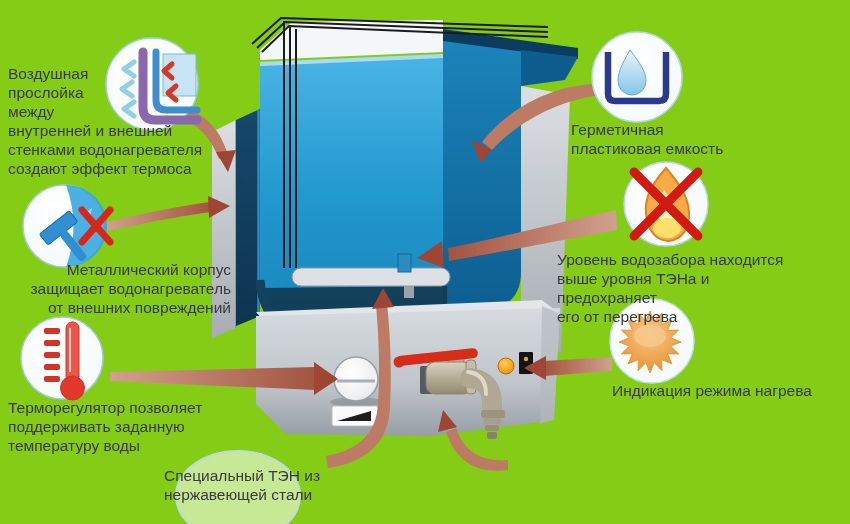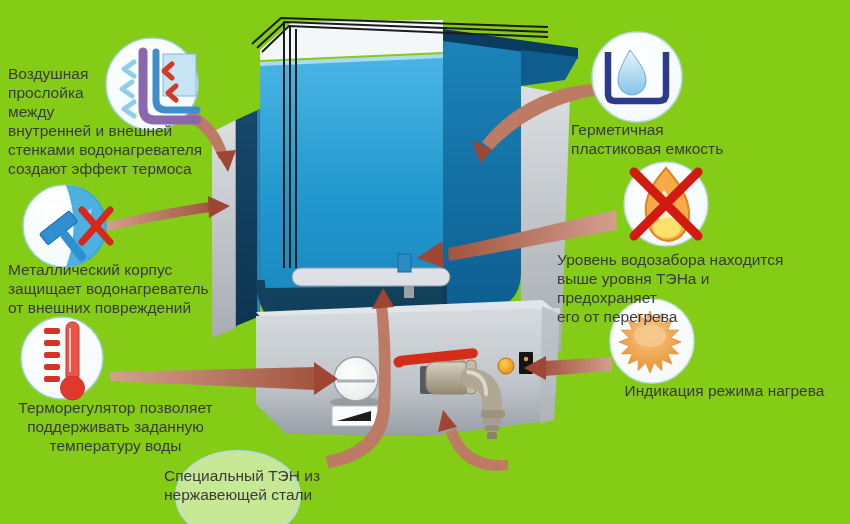--- a/index.html
+++ b/index.html
@@ -250,34 +250,34 @@
     </g>
   </svg>
 
   <div class="label" style="left:8px;top:64px;width:205px;">Воздушная
 прослойка
 между
 внутренней и внешней
 стенками водонагревателя
 создают эффект термоса</div>
 
-  <div class="label" style="left:8px;top:260px;width:215px;">Металлический корпус
+  <div class="label" style="left:16px;top:260px;width:215px;text-align:right;">Металлический корпус
 защищает водонагреватель
 от внешних повреждений</div>
 
-  <div class="label" style="left:8px;top:398px;width:215px;text-align:center;">Терморегулятор позволяет
+  <div class="label" style="left:8px;top:398px;width:215px;">Терморегулятор позволяет
 поддерживать заданную
 температуру воды</div>
 
   <div class="label" style="left:164px;top:466px;width:185px;">Специальный ТЭН из
 нержавеющей стали</div>
 
 
   <div class="label" style="left:571px;top:120px;width:195px;">Герметичная
 пластиковая емкость</div>
 
   <div class="label" style="left:557px;top:250px;width:250px;">Уровень водозабора находится
 выше уровня ТЭНа и предохраняет
 его от перегрева</div>
 
-  <div class="label" style="left:612px;top:381px;width:225px;text-align:center;">Индикация режима нагрева</div>
+  <div class="label" style="left:612px;top:381px;width:225px;">Индикация режима нагрева</div>
 
 </div>
 
 </body></html>

